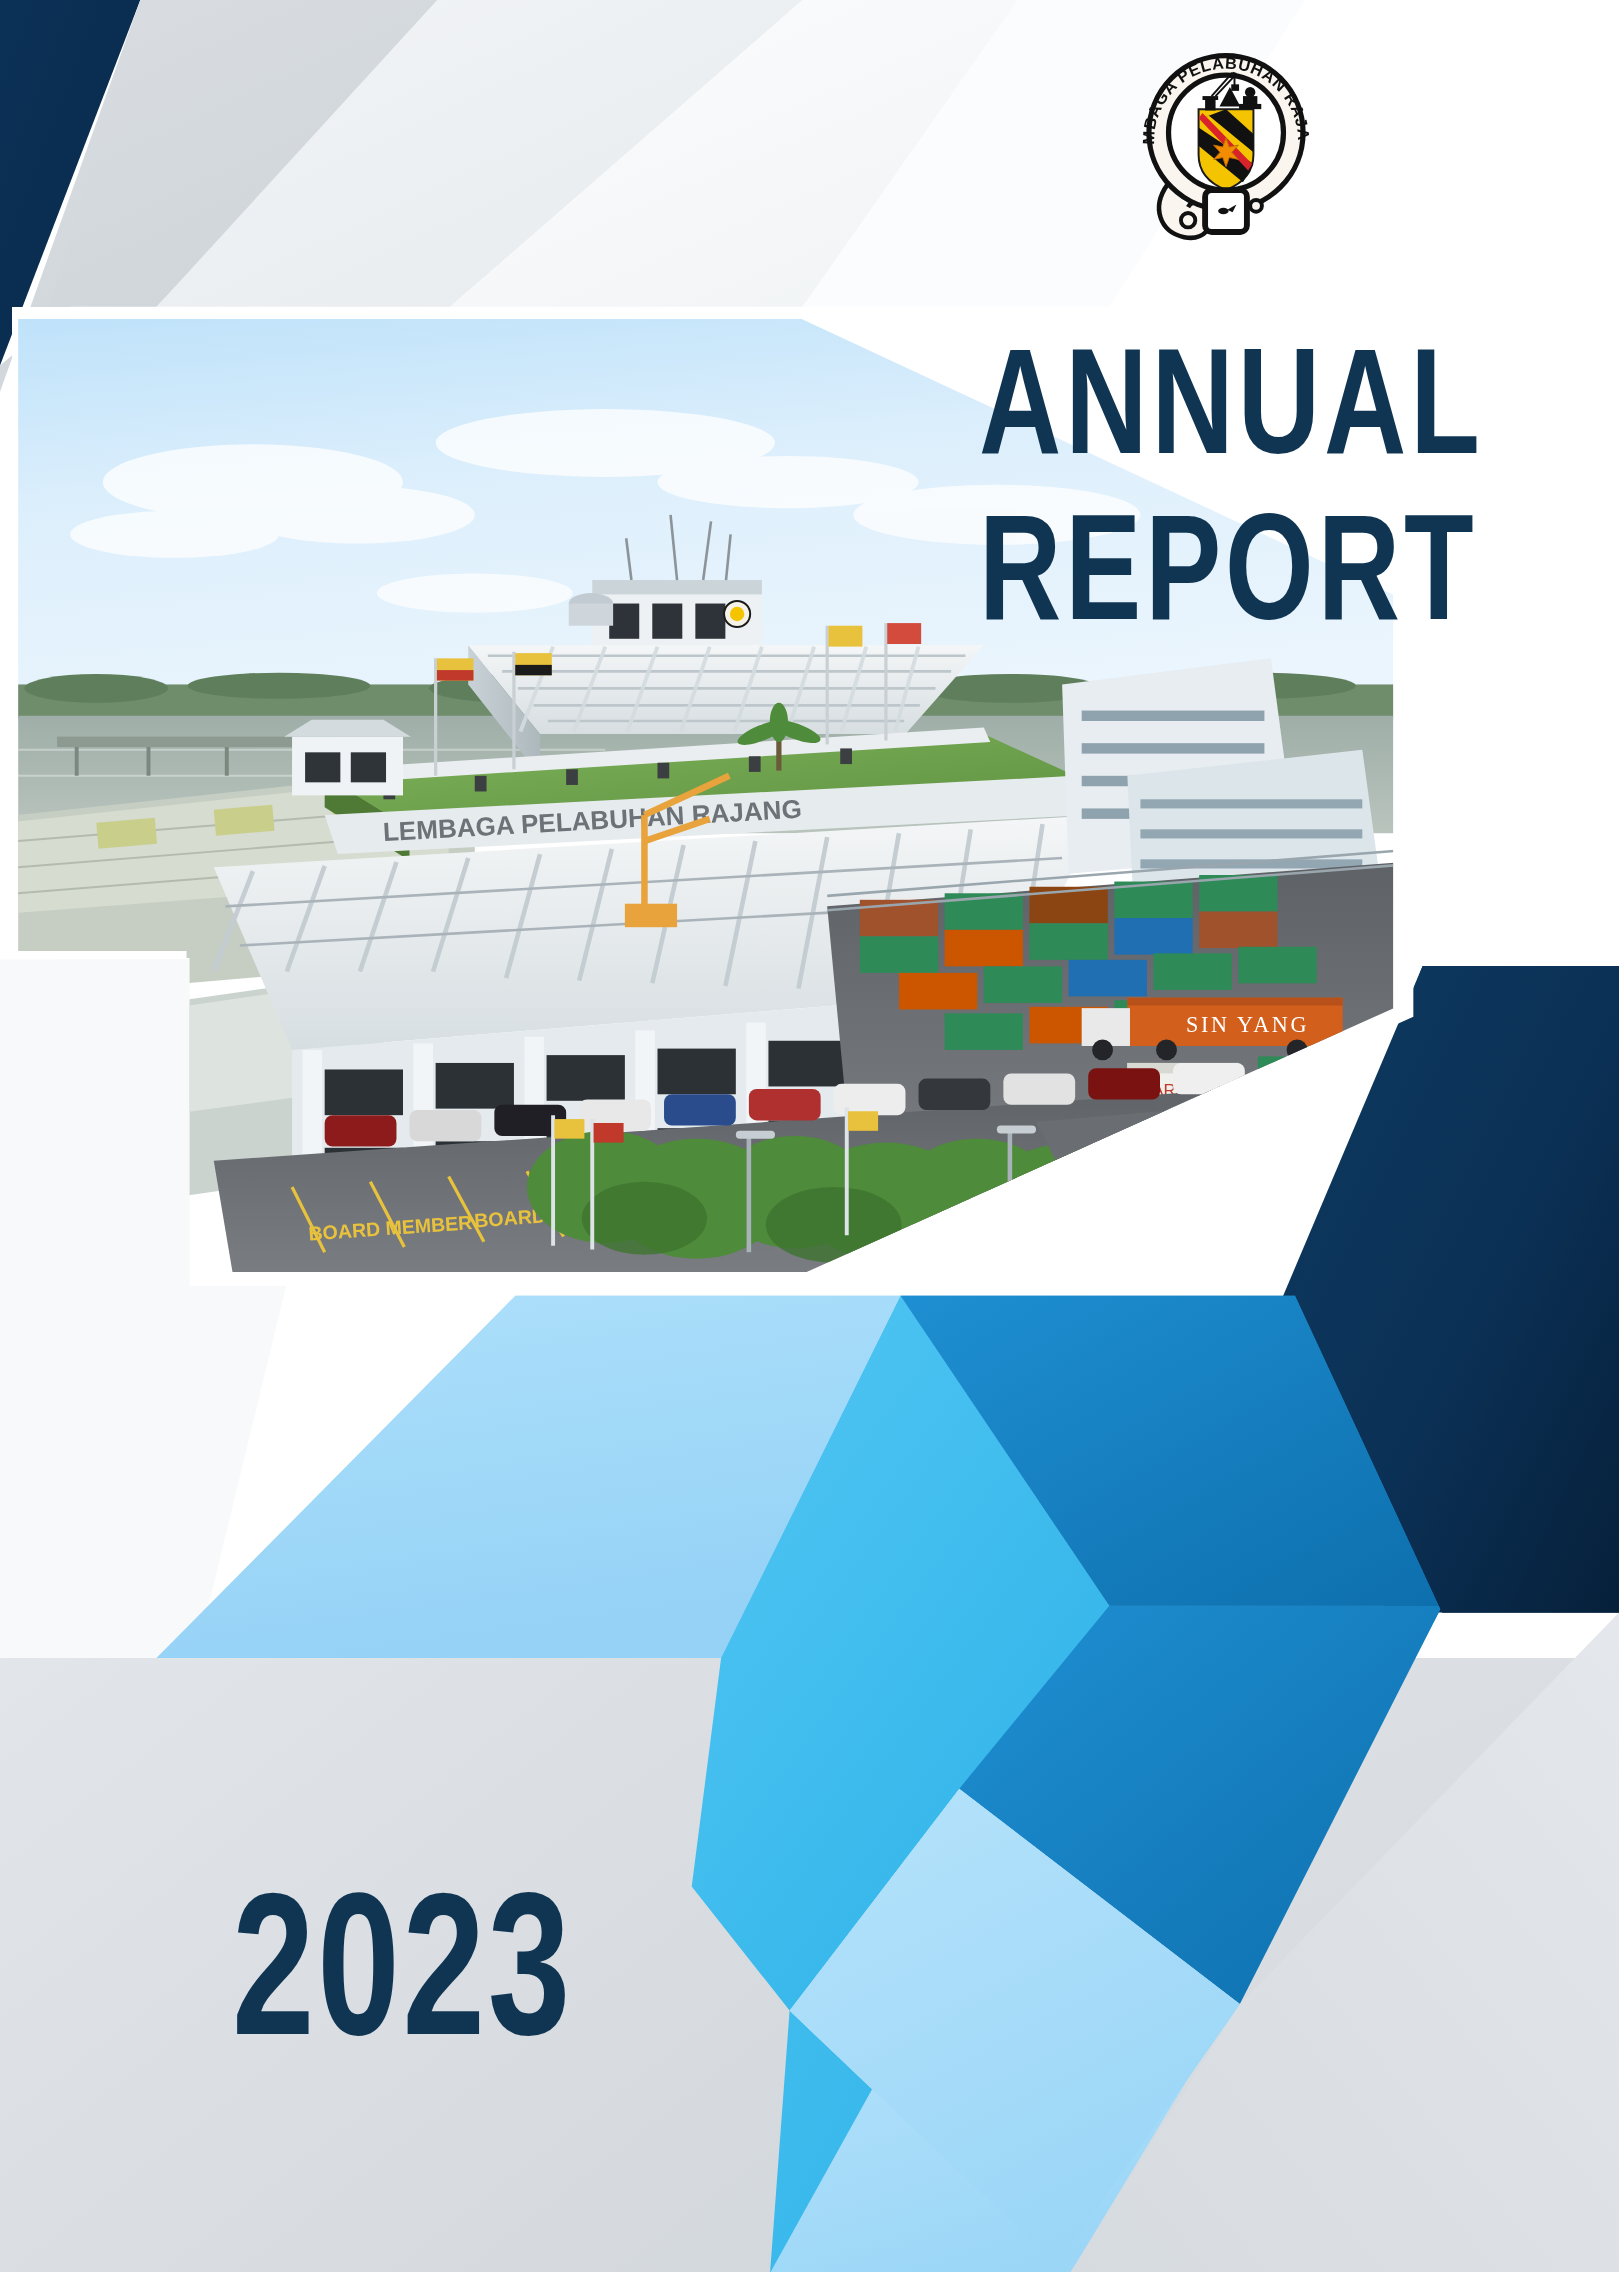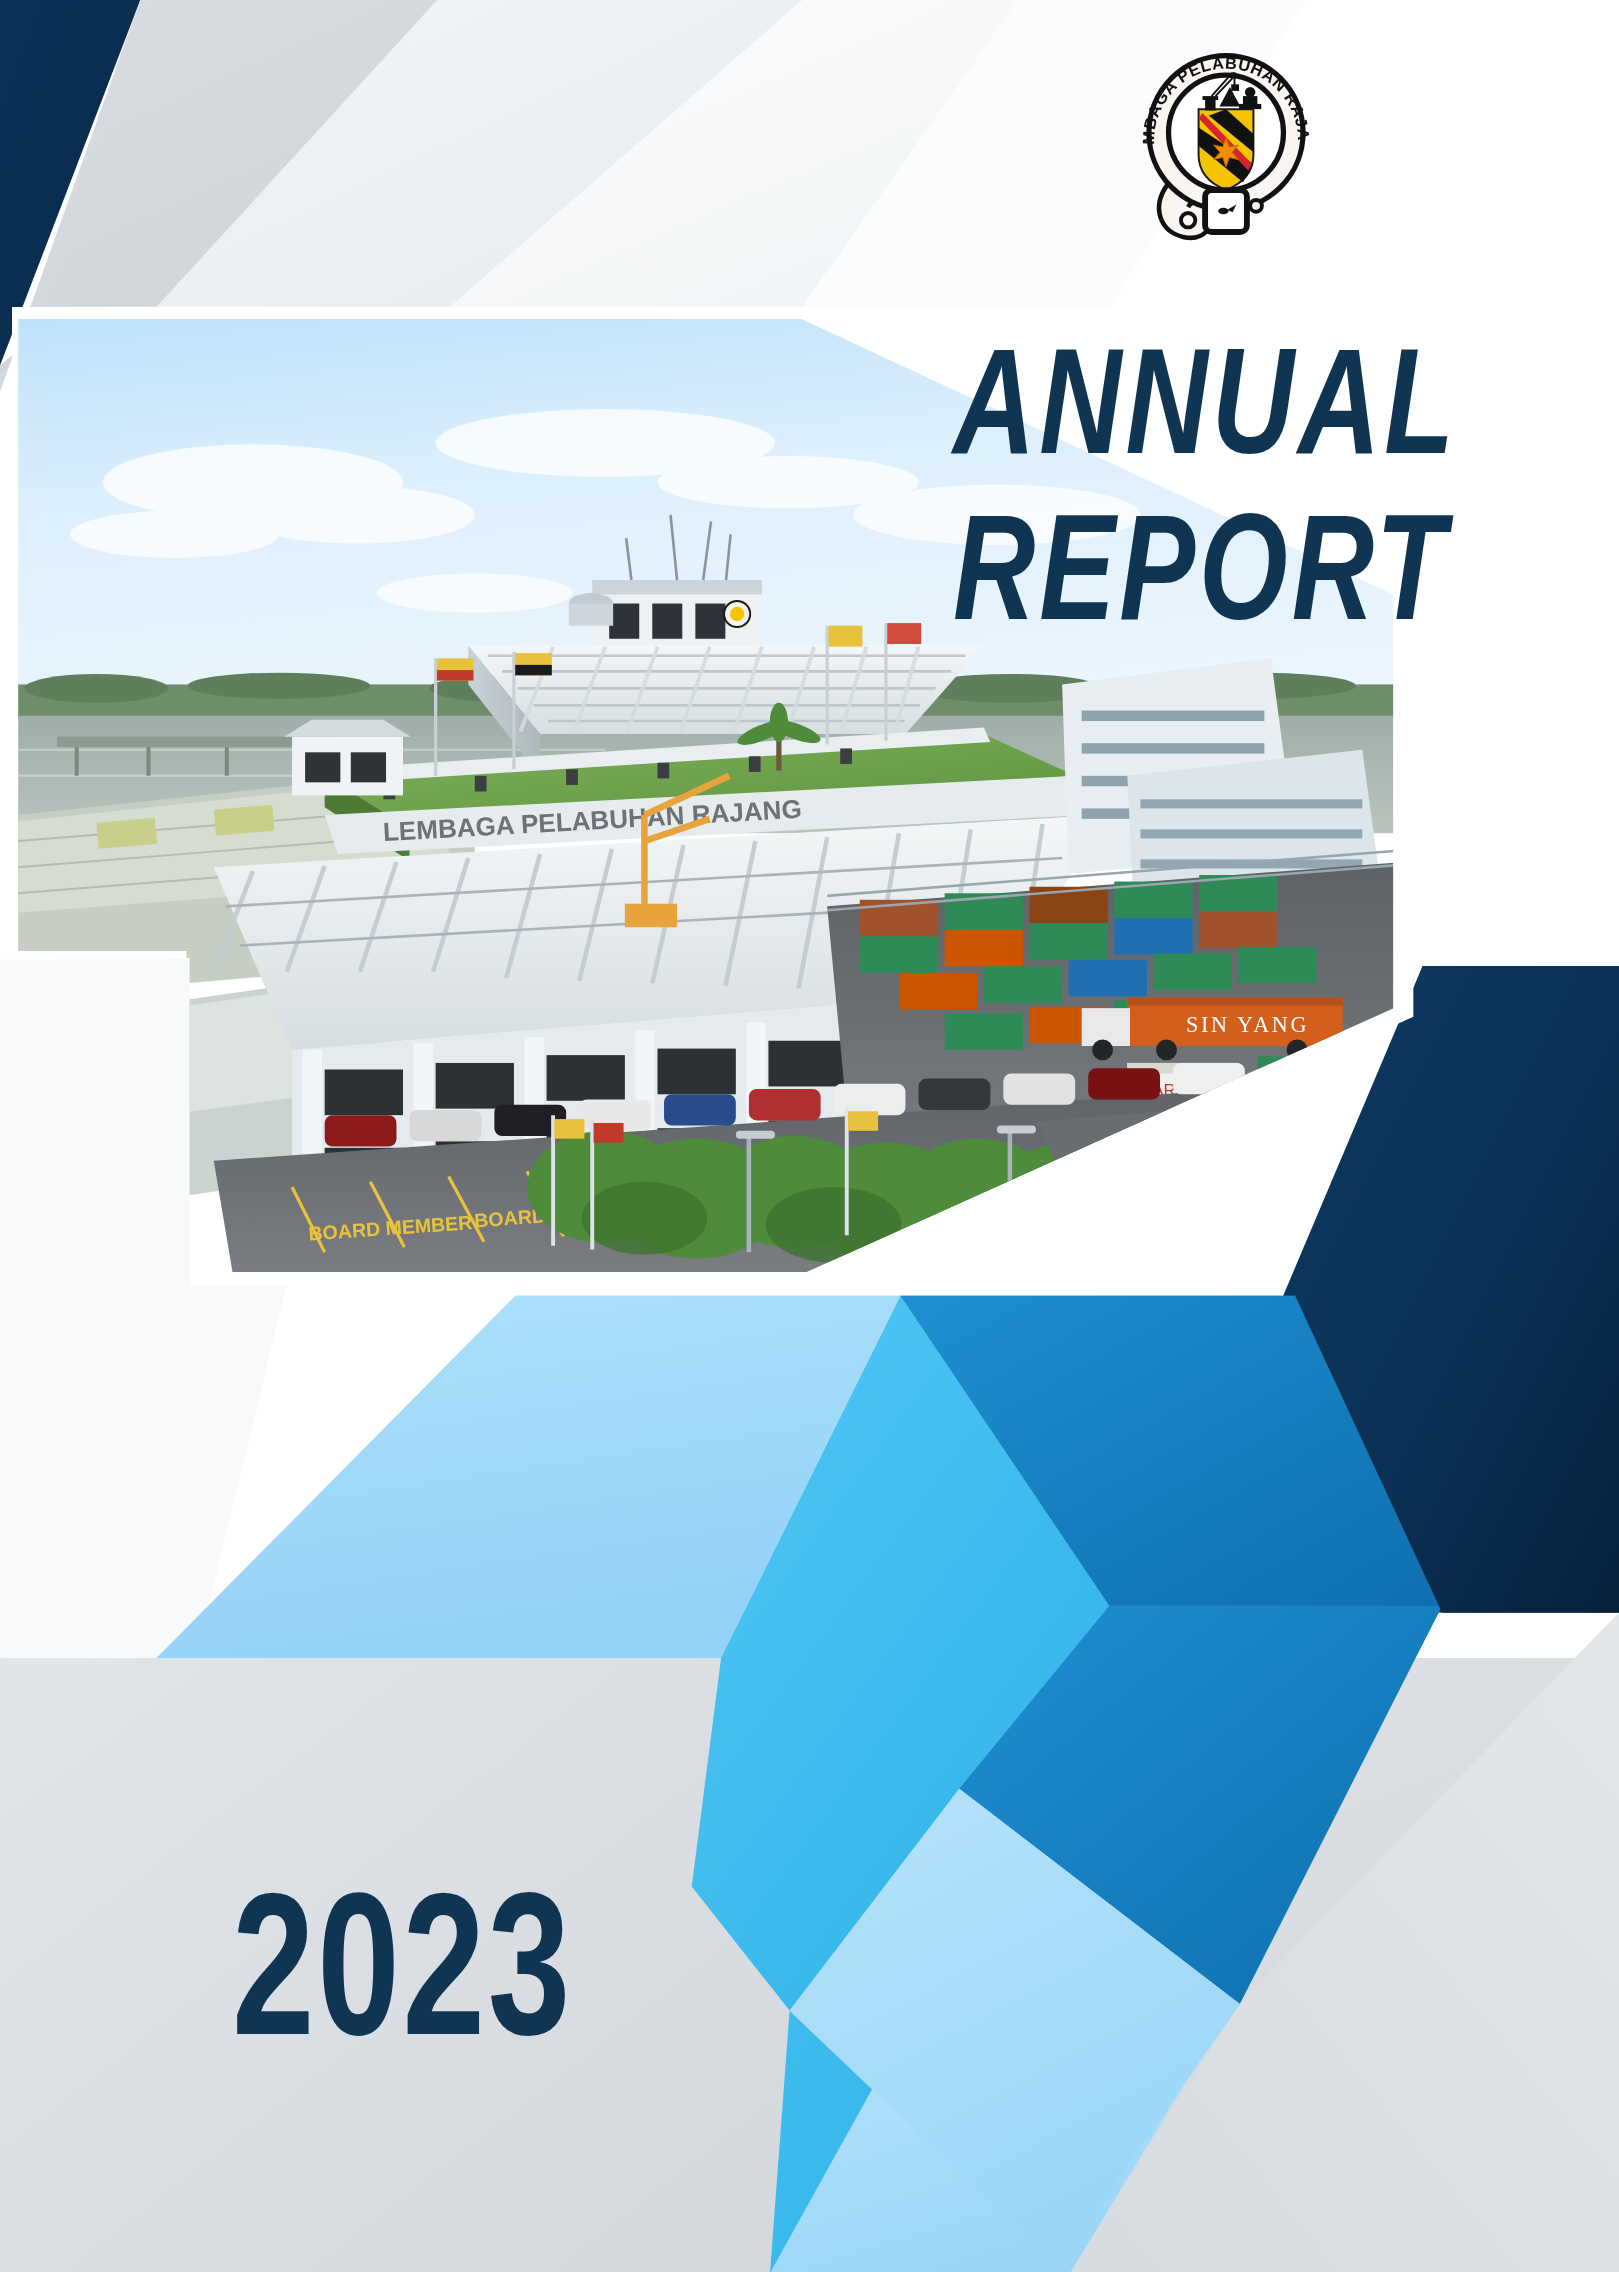--- a/index.html
+++ b/index.html
@@ -33,25 +33,24 @@
     left: 1128px;
     top: 36px;
     width: 196px;
     height: 209px;
   }
   #logo-wrap svg { width: 100%; height: 100%; display: block; }
 
   
   #title-block {
     position: absolute;
-    left: 953px;
+    left: 979px;
     top: 313px;
     width: 496px;
     text-align: center;
-    font-style: italic;
   }
   .title-line {
     color: #103553;
     font-family: "Liberation Sans", sans-serif;
     font-weight: bold;
     font-size: 114px;
     line-height: 1.18;
     letter-spacing: 3.9px;
     transform: scaleY(1.32);
     transform-origin: center top;

